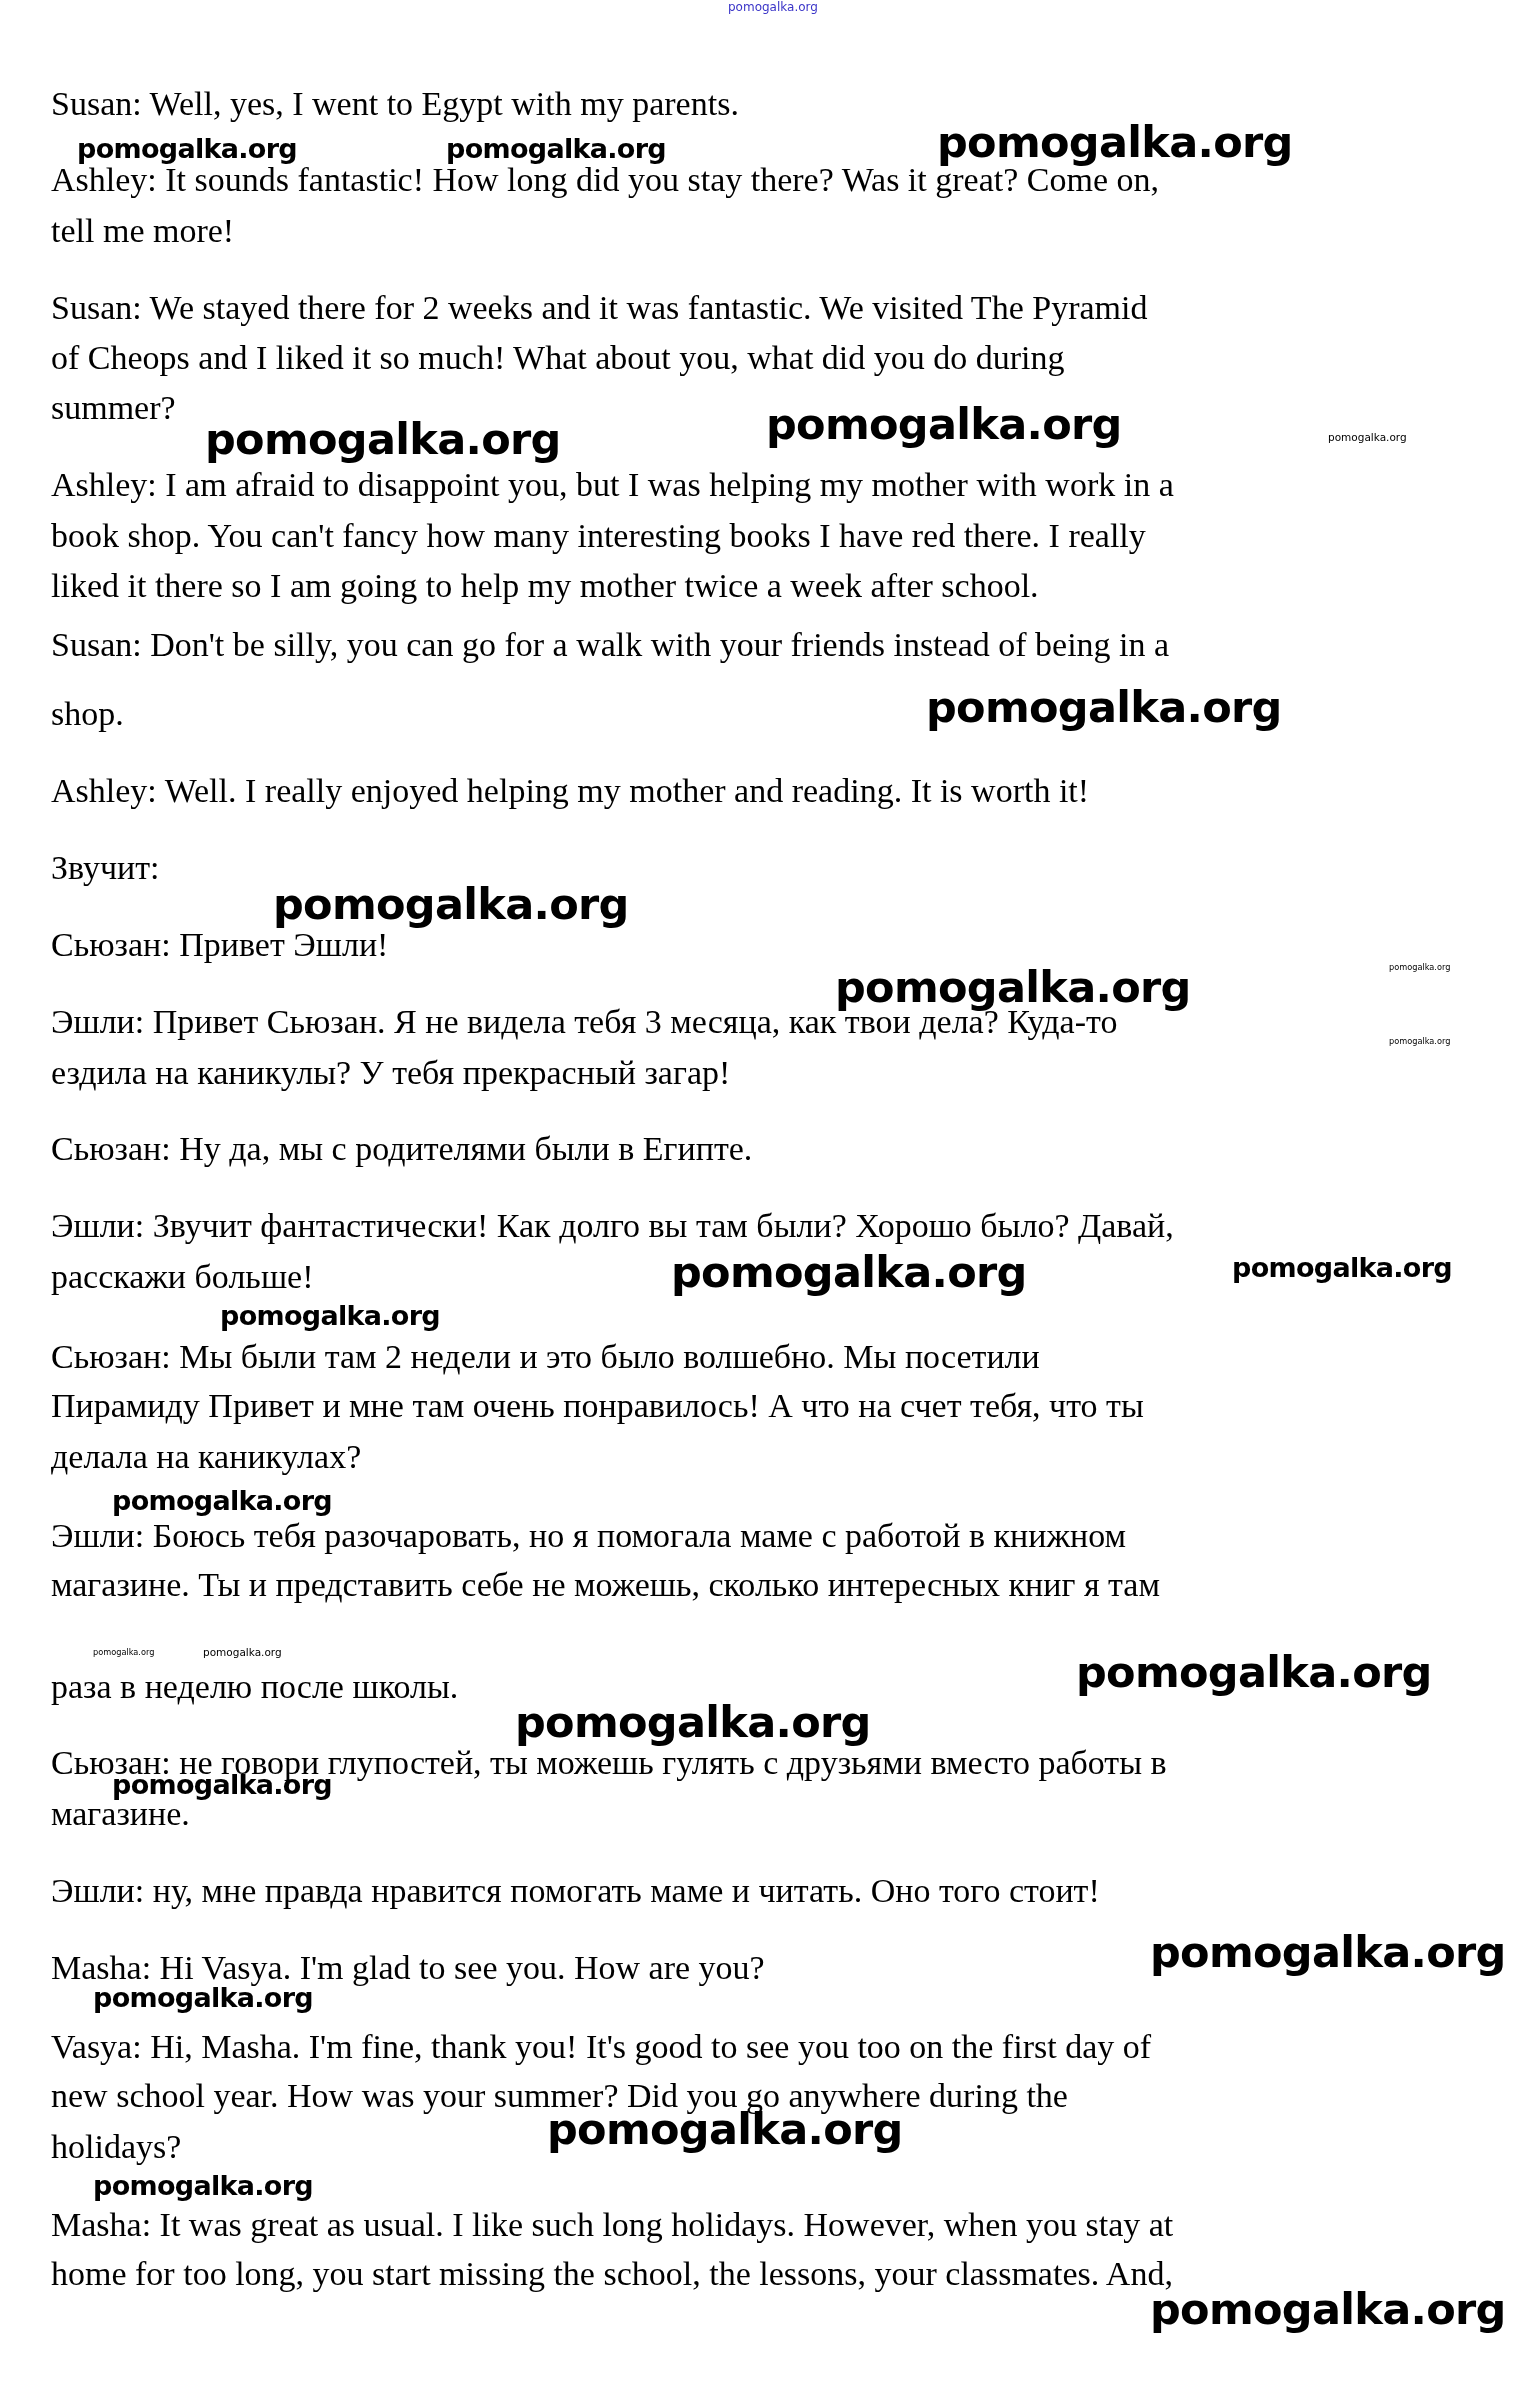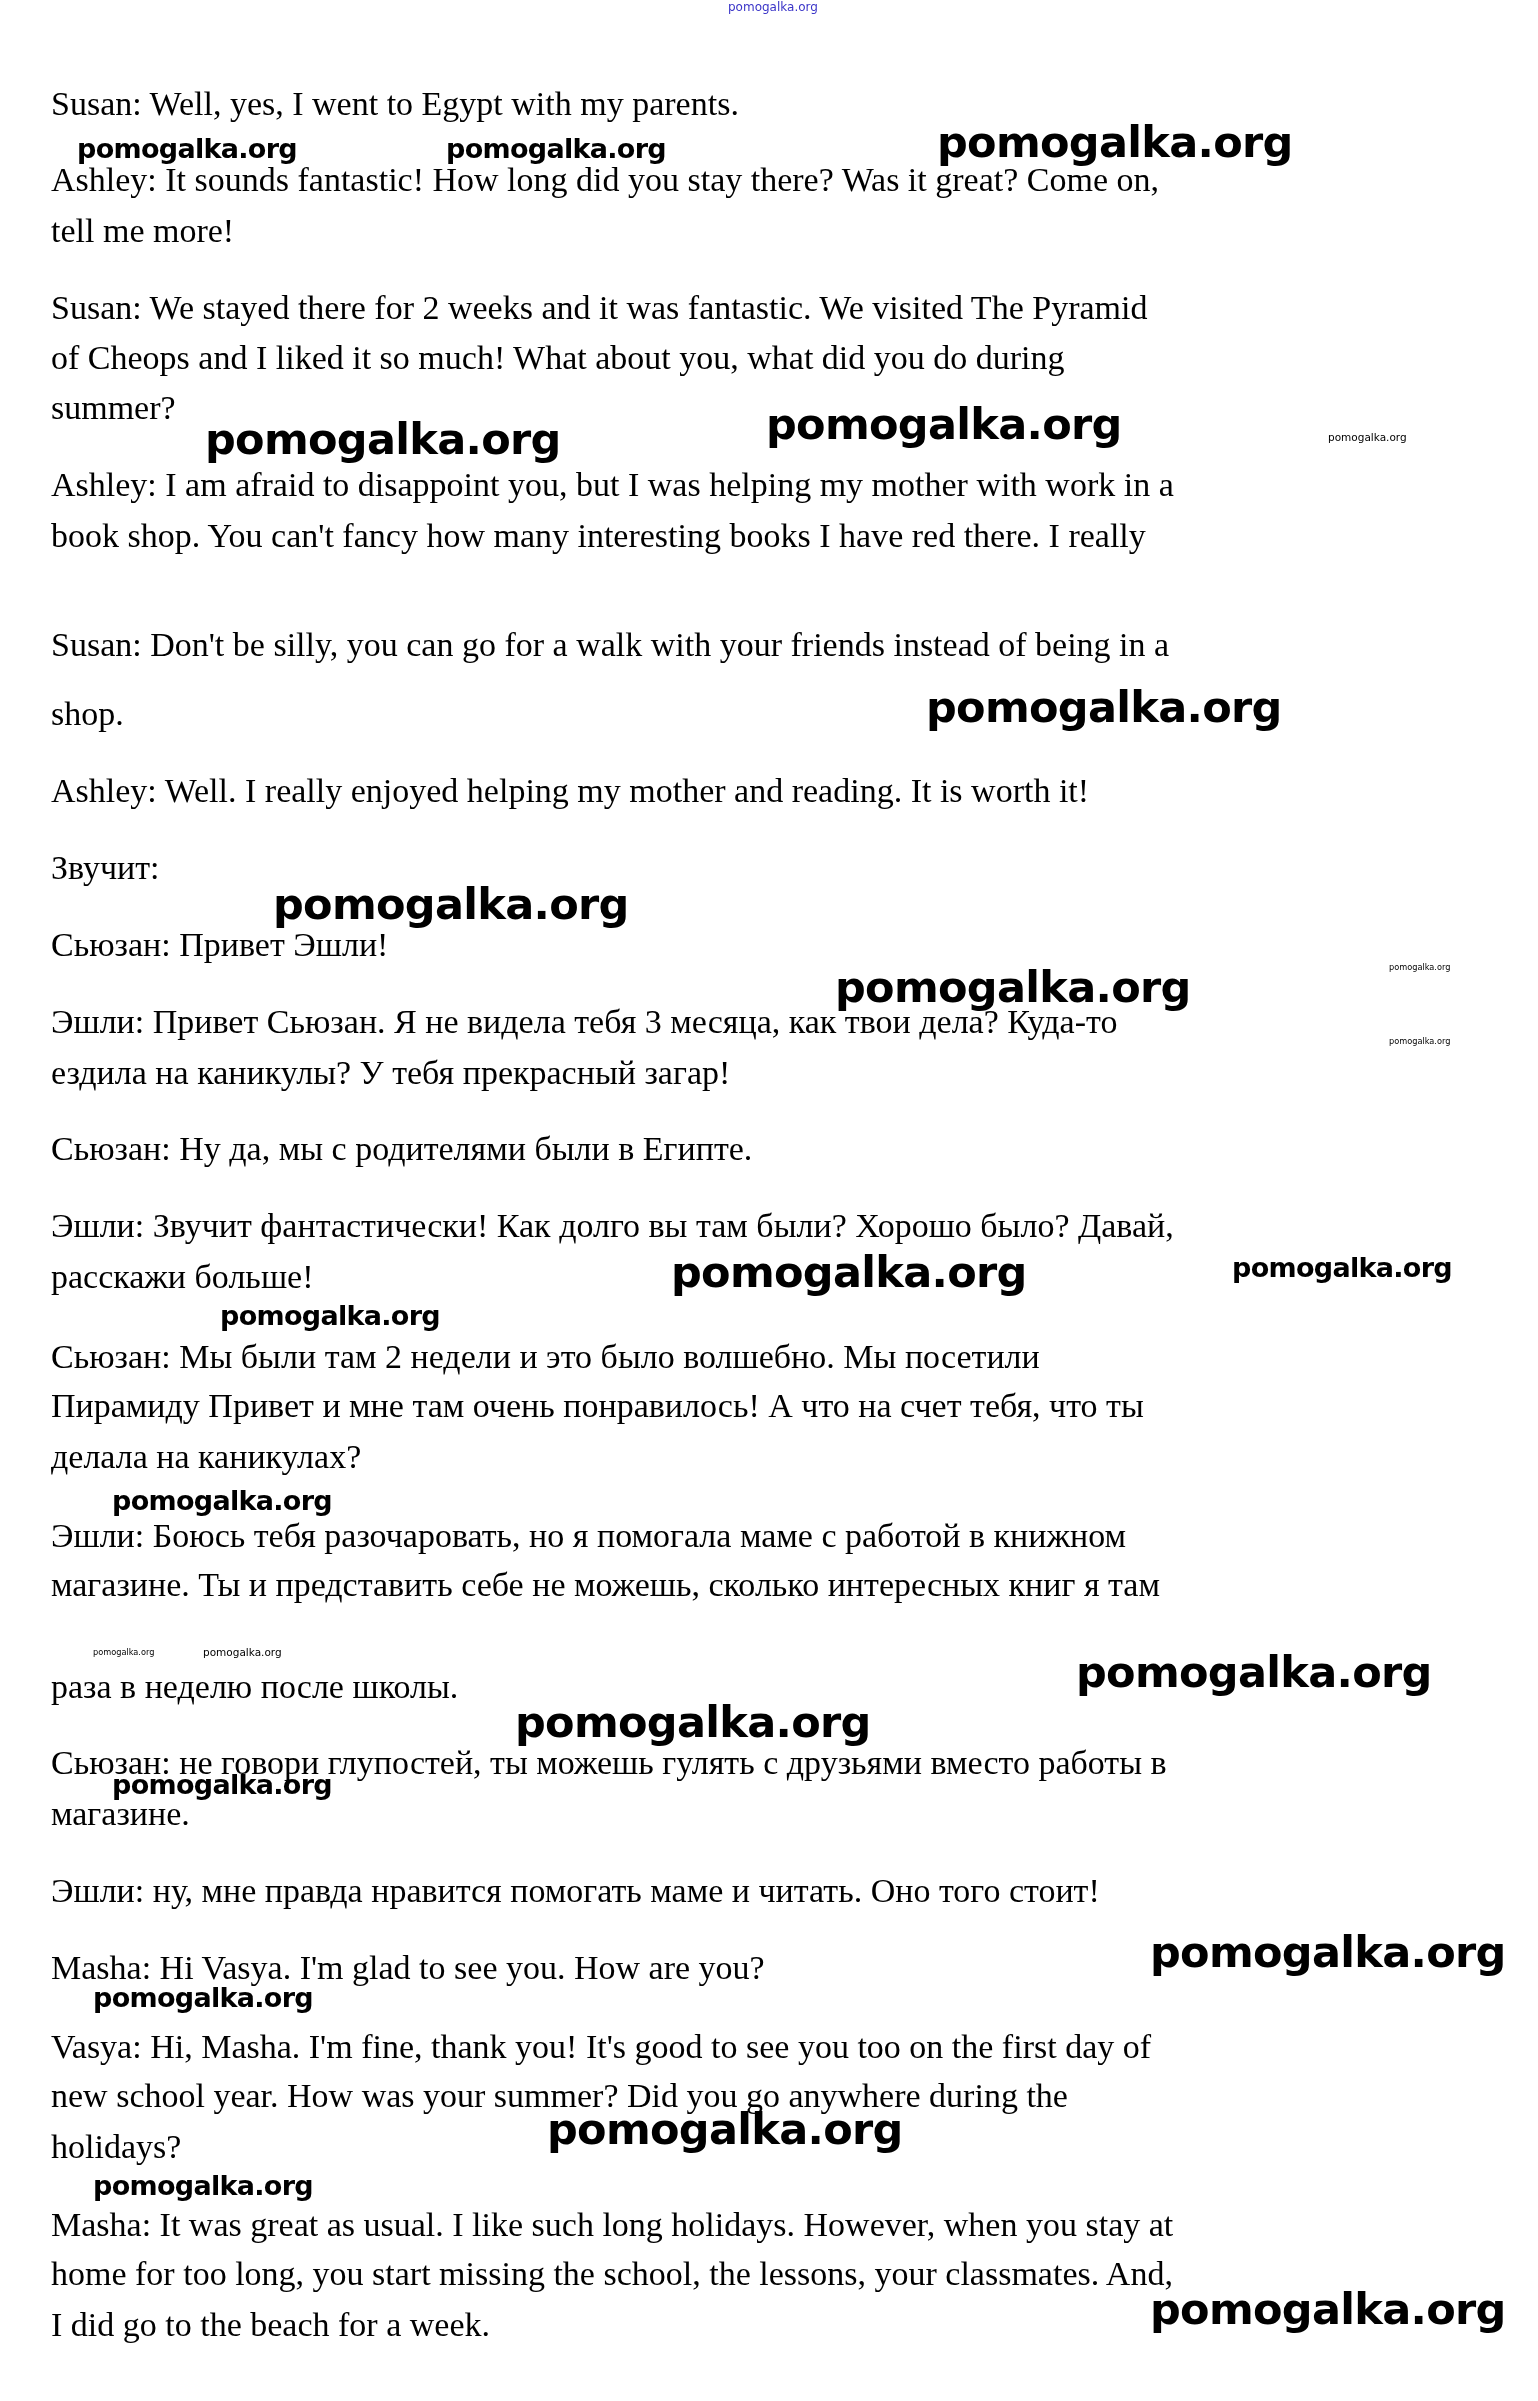--- a/index.html
+++ b/index.html
@@ -28,20 +28,21 @@
 
   <div class="ln" style="top:192px">Ashley: It sounds fantastic! How long did you stay there? Was it great? Come on,</div>
   <div class="ln" style="top:243px">tell me more!</div>
 
   <div class="ln" style="top:320px">Susan: We stayed there for 2 weeks and it was fantastic. We visited The Pyramid</div>
   <div class="ln" style="top:370px">of Cheops and I liked it so much! What about you, what did you do during</div>
   <div class="ln" style="top:420px">summer?</div>
 
   <div class="ln" style="top:497px">Ashley: I am afraid to disappoint you, but I was helping my mother with work in a</div>
   <div class="ln" style="top:548px">book shop. You can't fancy how many interesting books I have red there. I really</div>
+  <div class="ln" style="top:598px">liked it there so I am going to help my mother twice a week after school.</div>
 
   <div class="ln" style="top:657px">Susan: Don't be silly, you can go for a walk with your friends instead of being in a</div>
   <div class="ln" style="top:726px">shop.</div>
 
   <div class="ln" style="top:803px">Ashley: Well. I really enjoyed helping my mother and reading. It is worth it!</div>
 
   <div class="ln" style="top:880px">Звучит:</div>
 
   <div class="ln" style="top:957px">Сьюзан: Привет Эшли!</div>
 
@@ -67,21 +68,20 @@
   <div class="ln" style="top:1903px">Эшли: ну, мне правда нравится помогать маме и читать. Оно того стоит!</div>
 
   <div class="ln" style="top:1980px">Masha: Hi Vasya. I'm glad to see you. How are you?</div>
 
   <div class="ln" style="top:2059px">Vasya: Hi, Masha. I'm fine, thank you! It's good to see you too on the first day of</div>
   <div class="ln" style="top:2108px">new school year. How was your summer? Did you go anywhere during the</div>
   <div class="ln" style="top:2159px">holidays?</div>
 
   <div class="ln" style="top:2237px">Masha: It was great as usual. I like such long holidays. However, when you stay at</div>
   <div class="ln" style="top:2286px">home for too long, you start missing the school, the lessons, your classmates. And,</div>
-  <div class="ln" style="top:2337px">I did go to the beach for a week.</div>
 
   <span class="wm wm-m" style="left:77px;top:155px">pomogalka.org</span>
   <span class="wm wm-m" style="left:446px;top:155px">pomogalka.org</span>
   <span class="wm wm-xl" style="left:937px;top:151px">pomogalka.org</span>
   <span class="wm wm-xl" style="left:205px;top:448px">pomogalka.org</span>
   <span class="wm wm-xl" style="left:766px;top:433px">pomogalka.org</span>
   <span class="wm wm-s" style="left:1328px;top:439px">pomogalka.org</span>
   <span class="wm wm-xl" style="left:926px;top:716px">pomogalka.org</span>
   <span class="wm wm-xl" style="left:273px;top:913px">pomogalka.org</span>
   <span class="wm wm-xs" style="left:1389px;top:969px">pomogalka.org</span>

